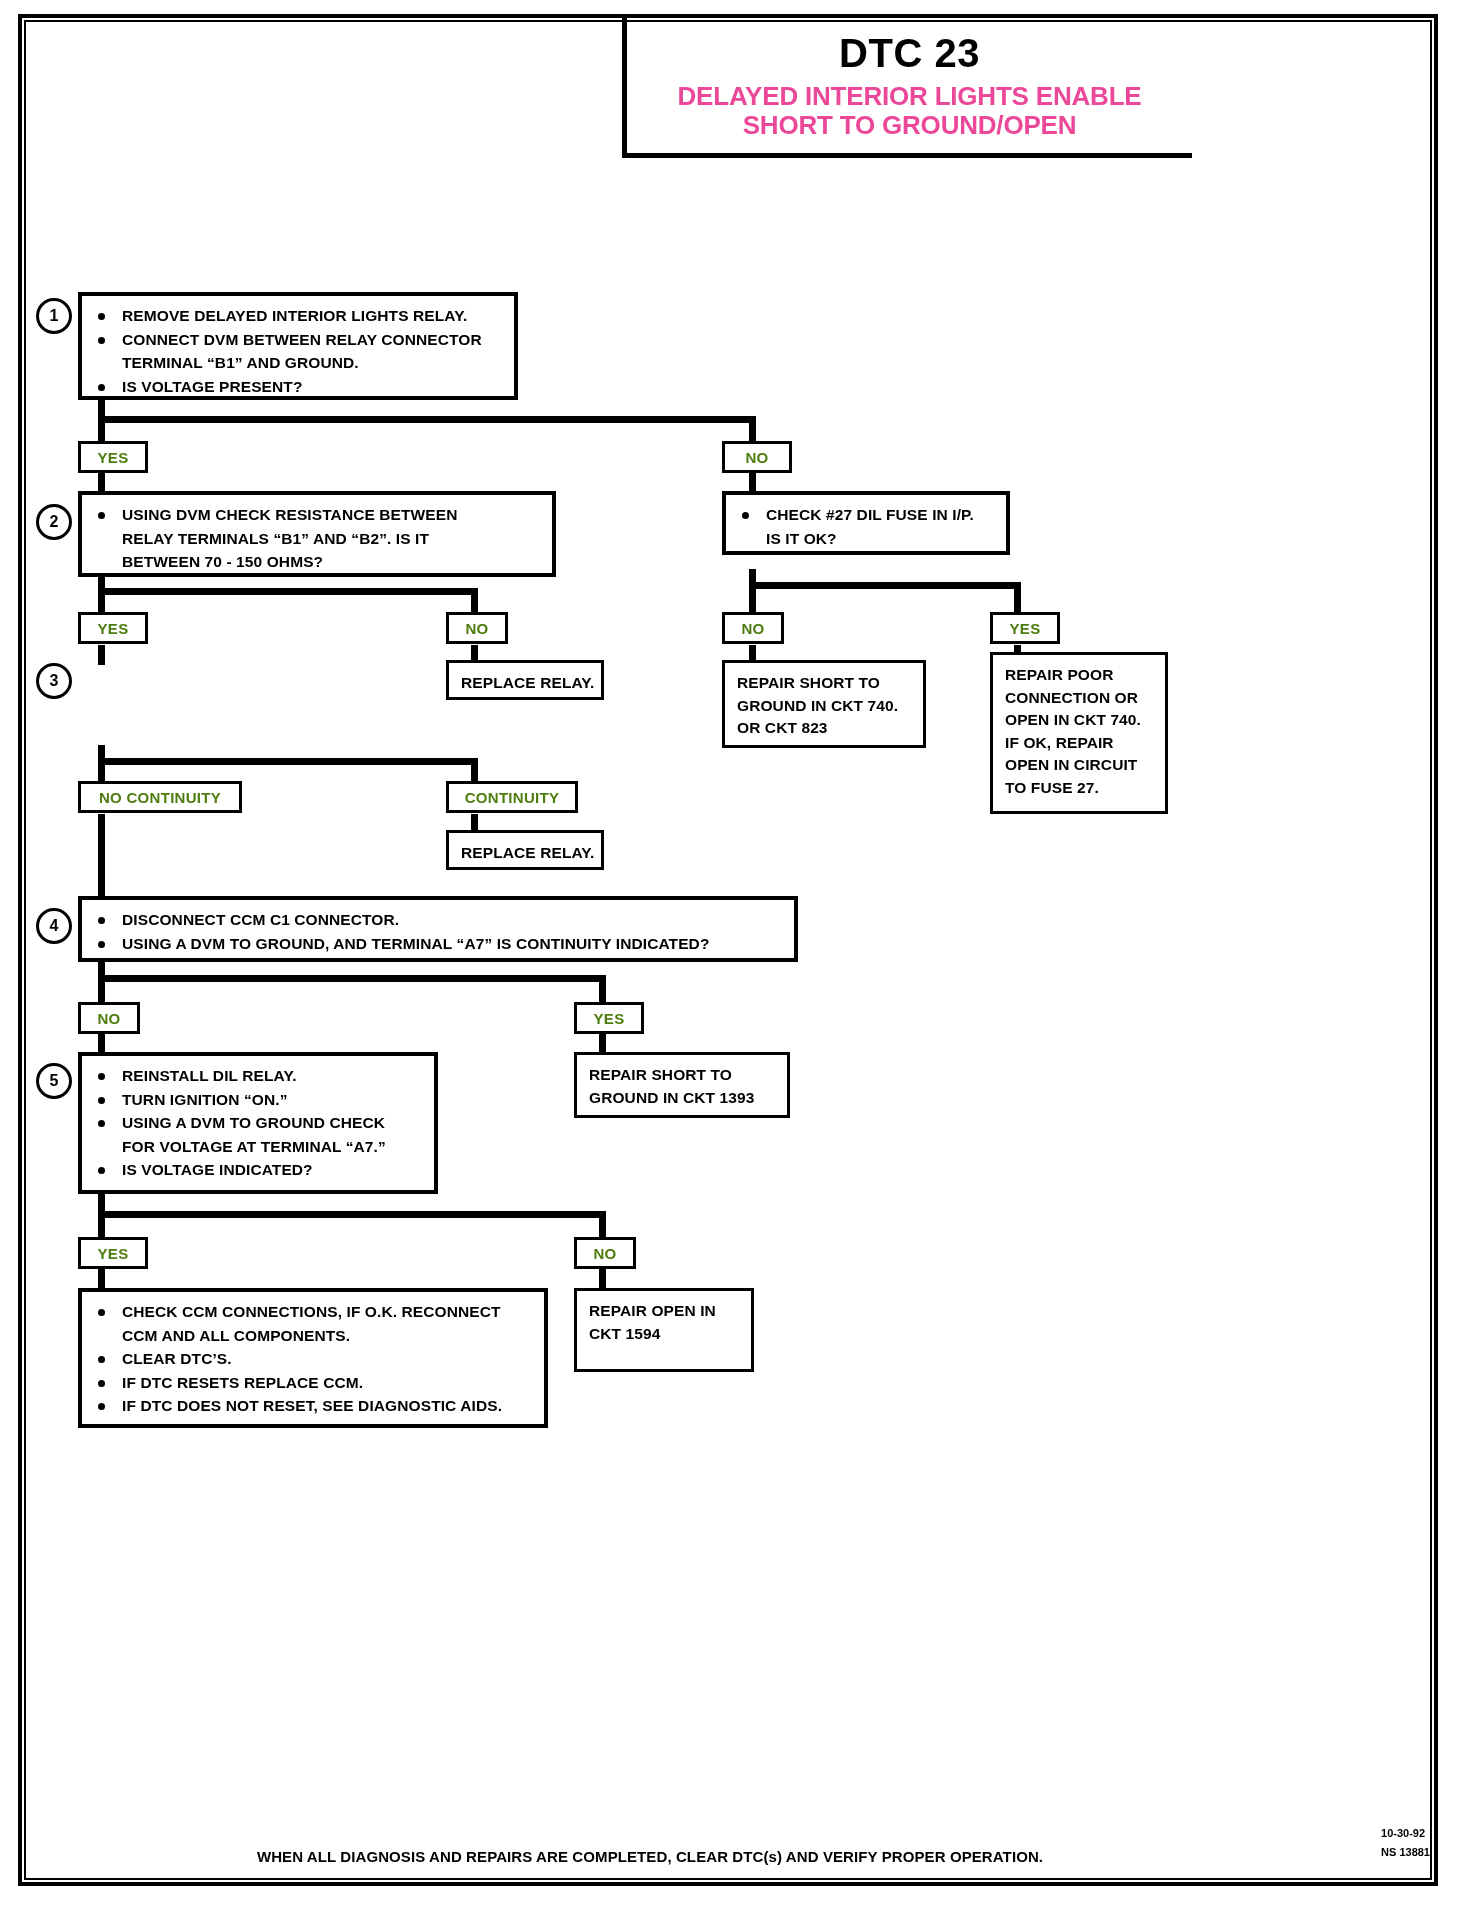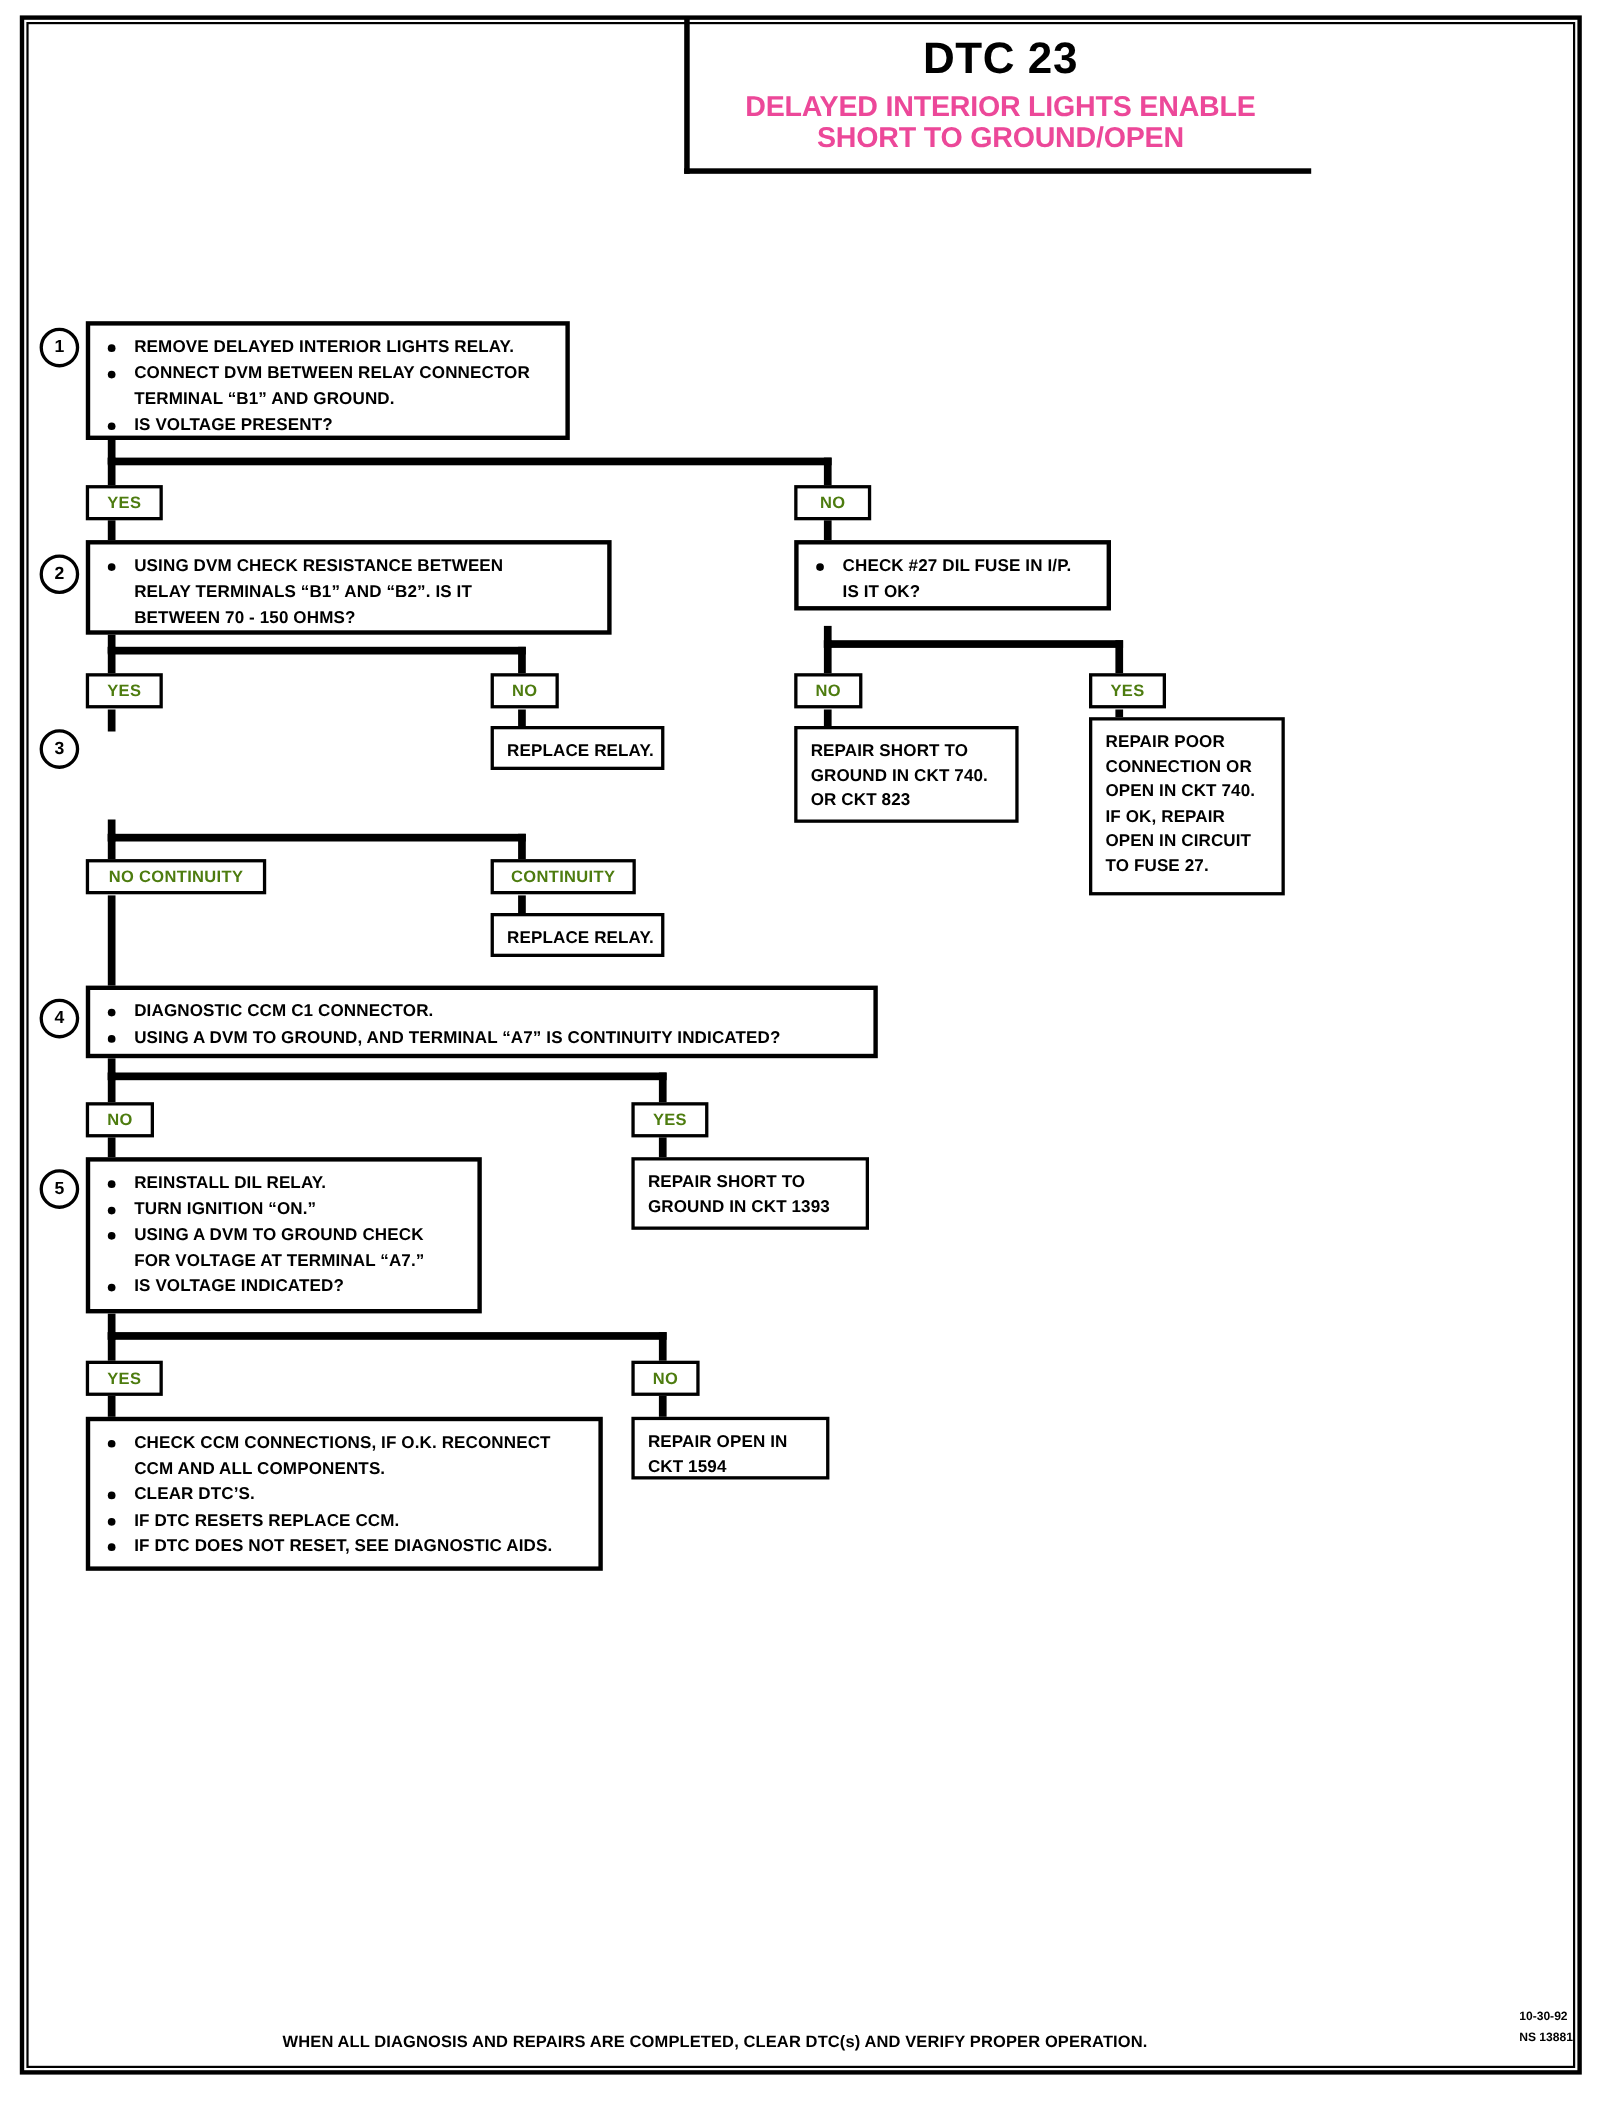--- a/index.html
+++ b/index.html
@@ -285,21 +285,21 @@
 
   <div class="box thin" style="left:446px;top:830px;width:158px;height:40px;">
     <div class="plain">
       <div>REPLACE RELAY.</div>
     </div>
   </div>
 
   <div class="step-num" style="left:36px;top:908px;">4</div>
   <div class="box" style="left:78px;top:896px;width:720px;height:66px;">
     <ul class="blist">
-      <li><span class="bullet"></span><span>DIAGNOSTIC CCM C1 CONNECTOR.</span></li>
+      <li><span class="bullet"></span><span>DISCONNECT CCM C1 CONNECTOR.</span></li>
       <li><span class="bullet"></span><span>USING A DVM TO GROUND, AND TERMINAL “A7” IS CONTINUITY INDICATED?</span></li>
     </ul>
   </div>
 
   <div class="label-box" style="left:78px;top:1002px;width:62px;">NO</div>
   <div class="label-box" style="left:574px;top:1002px;width:70px;">YES</div>
 
   <div class="step-num" style="left:36px;top:1063px;">5</div>
   <div class="box" style="left:78px;top:1052px;width:360px;height:142px;">
     <ul class="blist">
@@ -324,21 +324,21 @@
   <div class="box" style="left:78px;top:1288px;width:470px;height:140px;">
     <ul class="blist">
       <li><span class="bullet"></span><span>CHECK CCM CONNECTIONS, IF O.K. RECONNECT</span></li>
       <li class="cont"><span>CCM AND ALL COMPONENTS.</span></li>
       <li><span class="bullet"></span><span>CLEAR DTC’S.</span></li>
       <li><span class="bullet"></span><span>IF DTC RESETS REPLACE CCM.</span></li>
       <li><span class="bullet"></span><span>IF DTC DOES NOT RESET, SEE DIAGNOSTIC AIDS.</span></li>
     </ul>
   </div>
 
-  <div class="box thin" style="left:574px;top:1288px;width:180px;height:57px;">
+  <div class="box thin" style="left:574px;top:1288px;width:180px;height:84px;">
     <div class="plain">
       <div>REPAIR OPEN IN</div>
       <div>CKT 1594</div>
     </div>
   </div>
 
   <div class="footer-note">WHEN ALL DIAGNOSIS AND REPAIRS ARE COMPLETED, CLEAR DTC(s) AND VERIFY PROPER OPERATION.</div>
   <div class="footer-meta">
     <div>10-30-92</div>
     <div>NS 13881</div>

